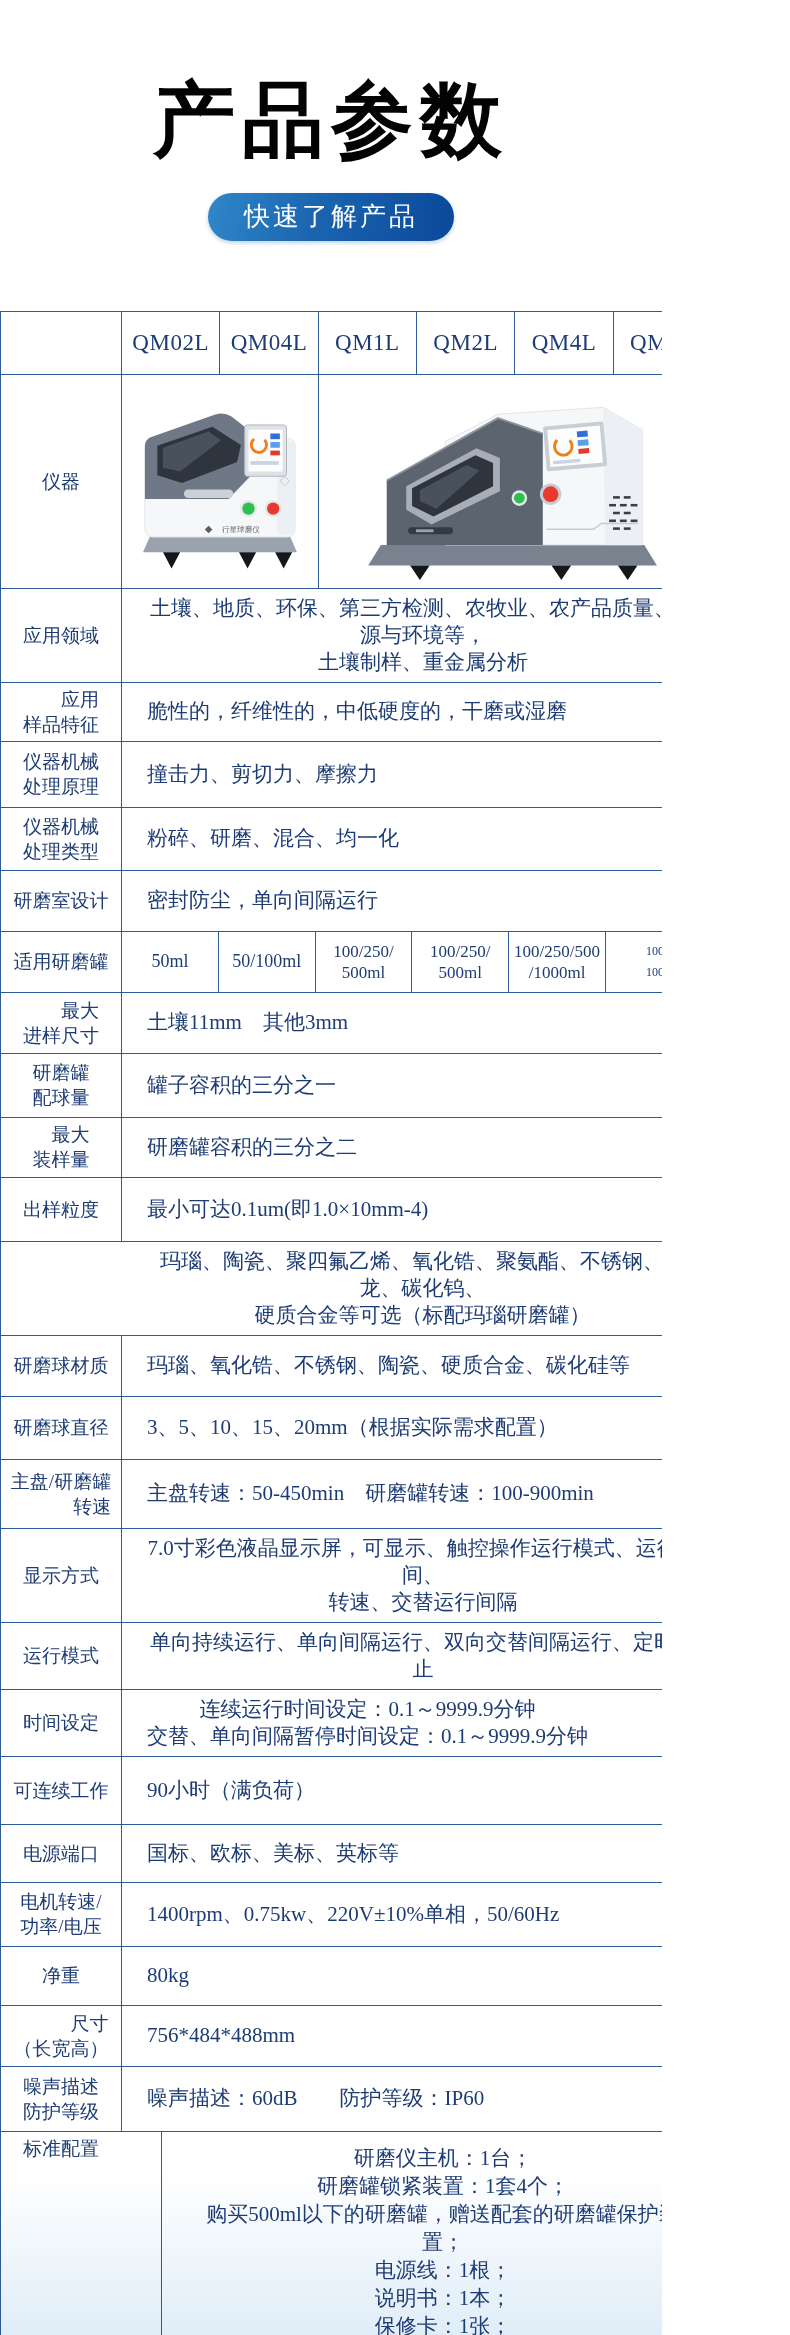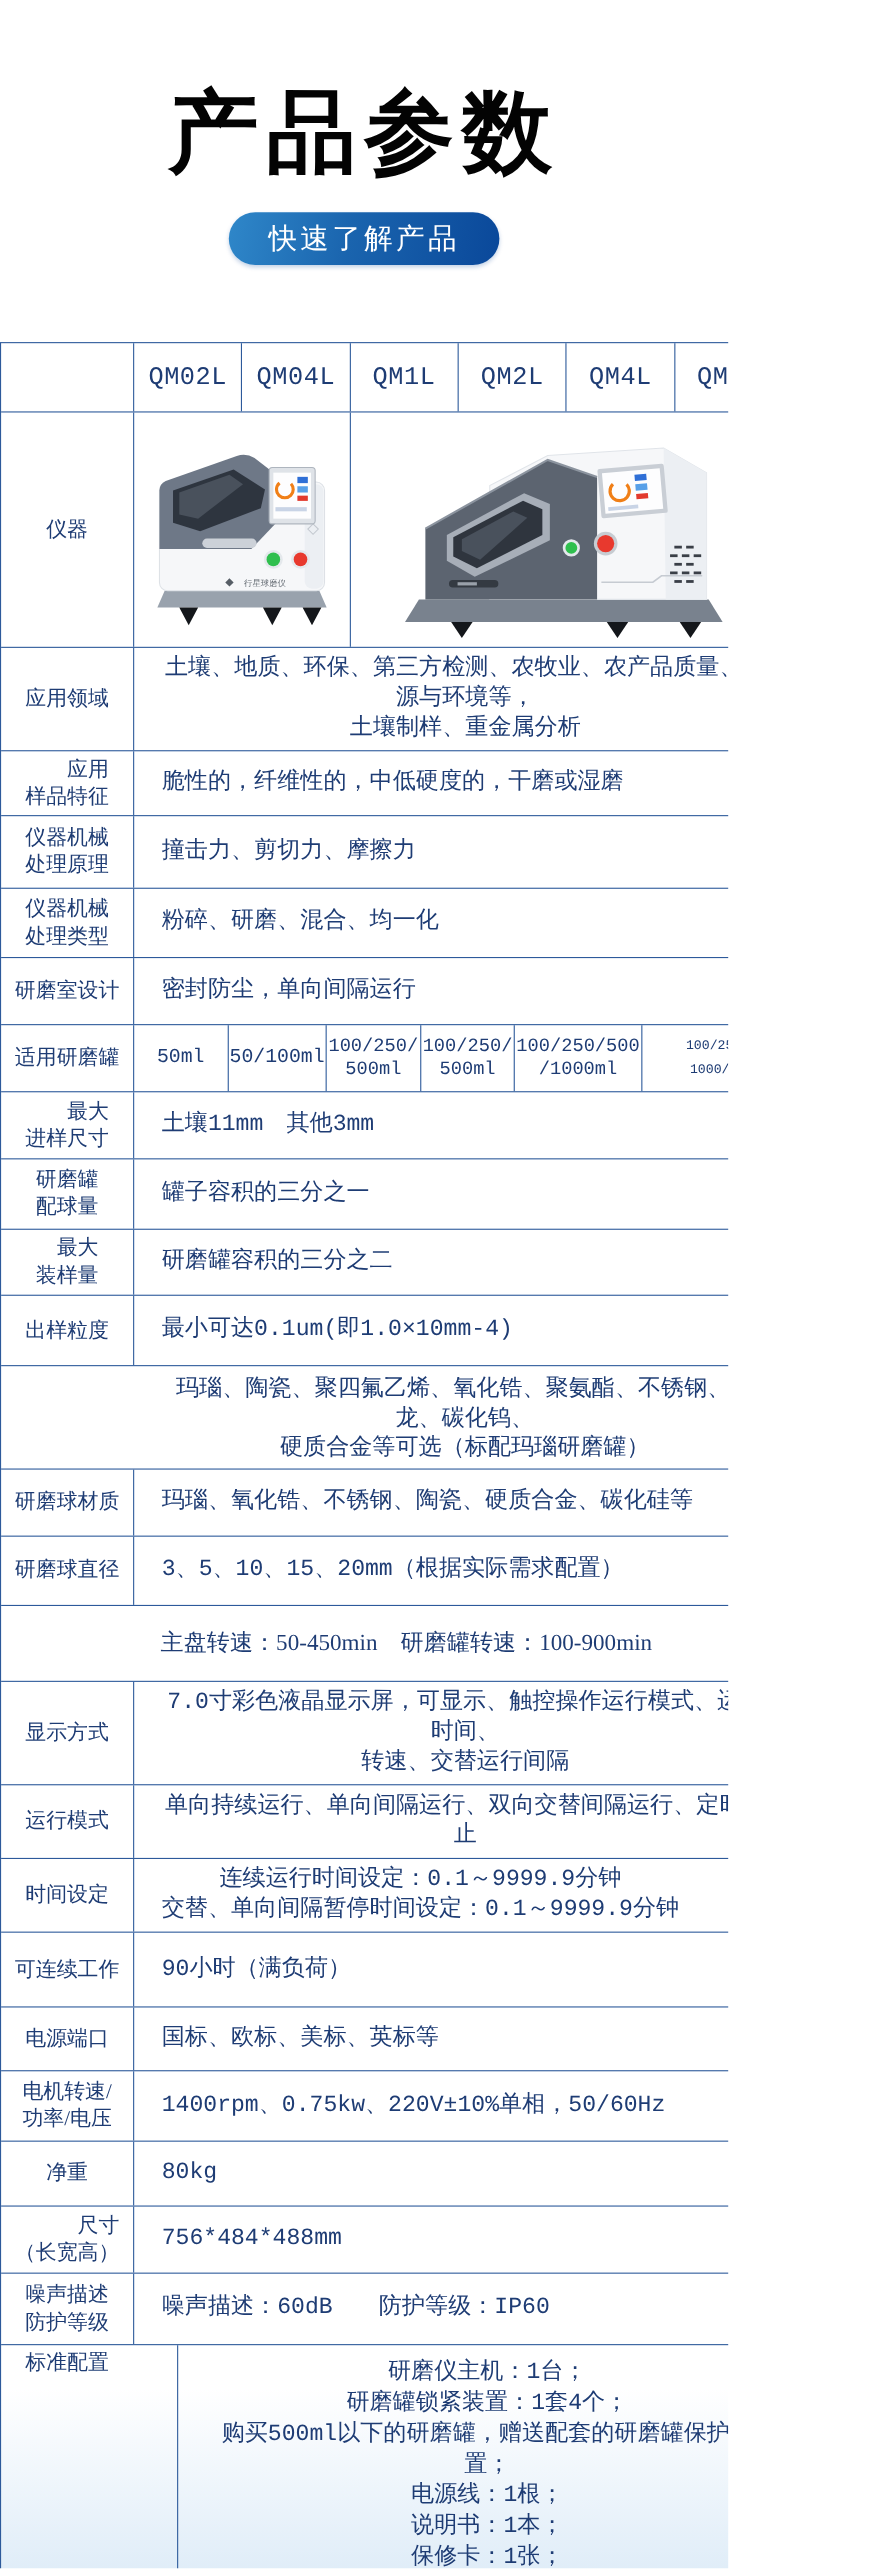--- a/index.html
+++ b/index.html
@@ -11,21 +11,21 @@
 
   .pill { width:246px; height:48px; margin:16px auto 16px; border-radius:26px;
           background:linear-gradient(100deg,#2f87c9 0%,#1a64ae 45%,#0a489a 100%);
           color:#ffffff; display:flex; align-items:center; justify-content:center;
           font-size:26px; letter-spacing:3px; box-shadow:0 2px 4px rgba(10,72,154,.25); }
 
   .spec-table { width:710px; margin:70px auto 0; border:1.5px solid #2d5a9b; color:#1e3c74; }
   .row { display:grid; grid-template-columns:120px repeat(6,1fr); }
   .row + .row { border-top:1.5px solid #2d5a9b; }
   .cell { display:flex; align-items:center; justify-content:center; box-sizing:border-box; }
-  .cell + .cell { border-left:1.5px solid #2d5a9b;font-family:Liberation Mono, monospace; }
+  .cell + .cell { border-left:1.5px solid #2d5a9b; }
 
   .model { font-size:23px; letter-spacing:.5px; }
   .label { font-size:19px; text-align:right; white-space:pre-line; line-height:25px; padding:4px 2px; }
   .value { grid-column:2 / 8; justify-content:flex-start; text-align:center;
            font-size:21px; white-space:pre-line; line-height:27px; padding:6px 12px 6px 25px; }
   .jarv  { font-size:17px; text-align:center; white-space:pre-line; line-height:21px; padding:2px 1px; }
   .jarv.big { font-size:18px; }
   .jarv.small { font-size:12px;padding-left:40px; }
   .top-align { align-items:flex-start; }
   .top-align.value { padding-top:12px; line-height:28px;margin-left:40px; }
@@ -206,20 +206,22 @@
       <div class="cell label">研磨球材质</div>
       <div class="cell value">玛瑙、氧化锆、不锈钢、陶瓷、硬质合金、碳化硅等</div>
     </div>
 
     <div class="row" style="min-height:62px">
       <div class="cell label">研磨球直径</div>
       <div class="cell value">3、5、10、15、20mm（根据实际需求配置）</div>
     </div>
 
     <div class="row" style="min-height:68px">
+      <div class="cell label">主盘/研磨罐
+转速</div>
       <div class="cell value">主盘转速：50-450min　研磨罐转速：100-900min</div>
     </div>
 
     <div class="row" style="min-height:56px">
       <div class="cell label">显示方式</div>
       <div class="cell value">7.0寸彩色液晶显示屏，可显示、触控操作运行模式、运行时间、
 转速、交替运行间隔</div>
     </div>
 
     <div class="row" style="min-height:61px">

